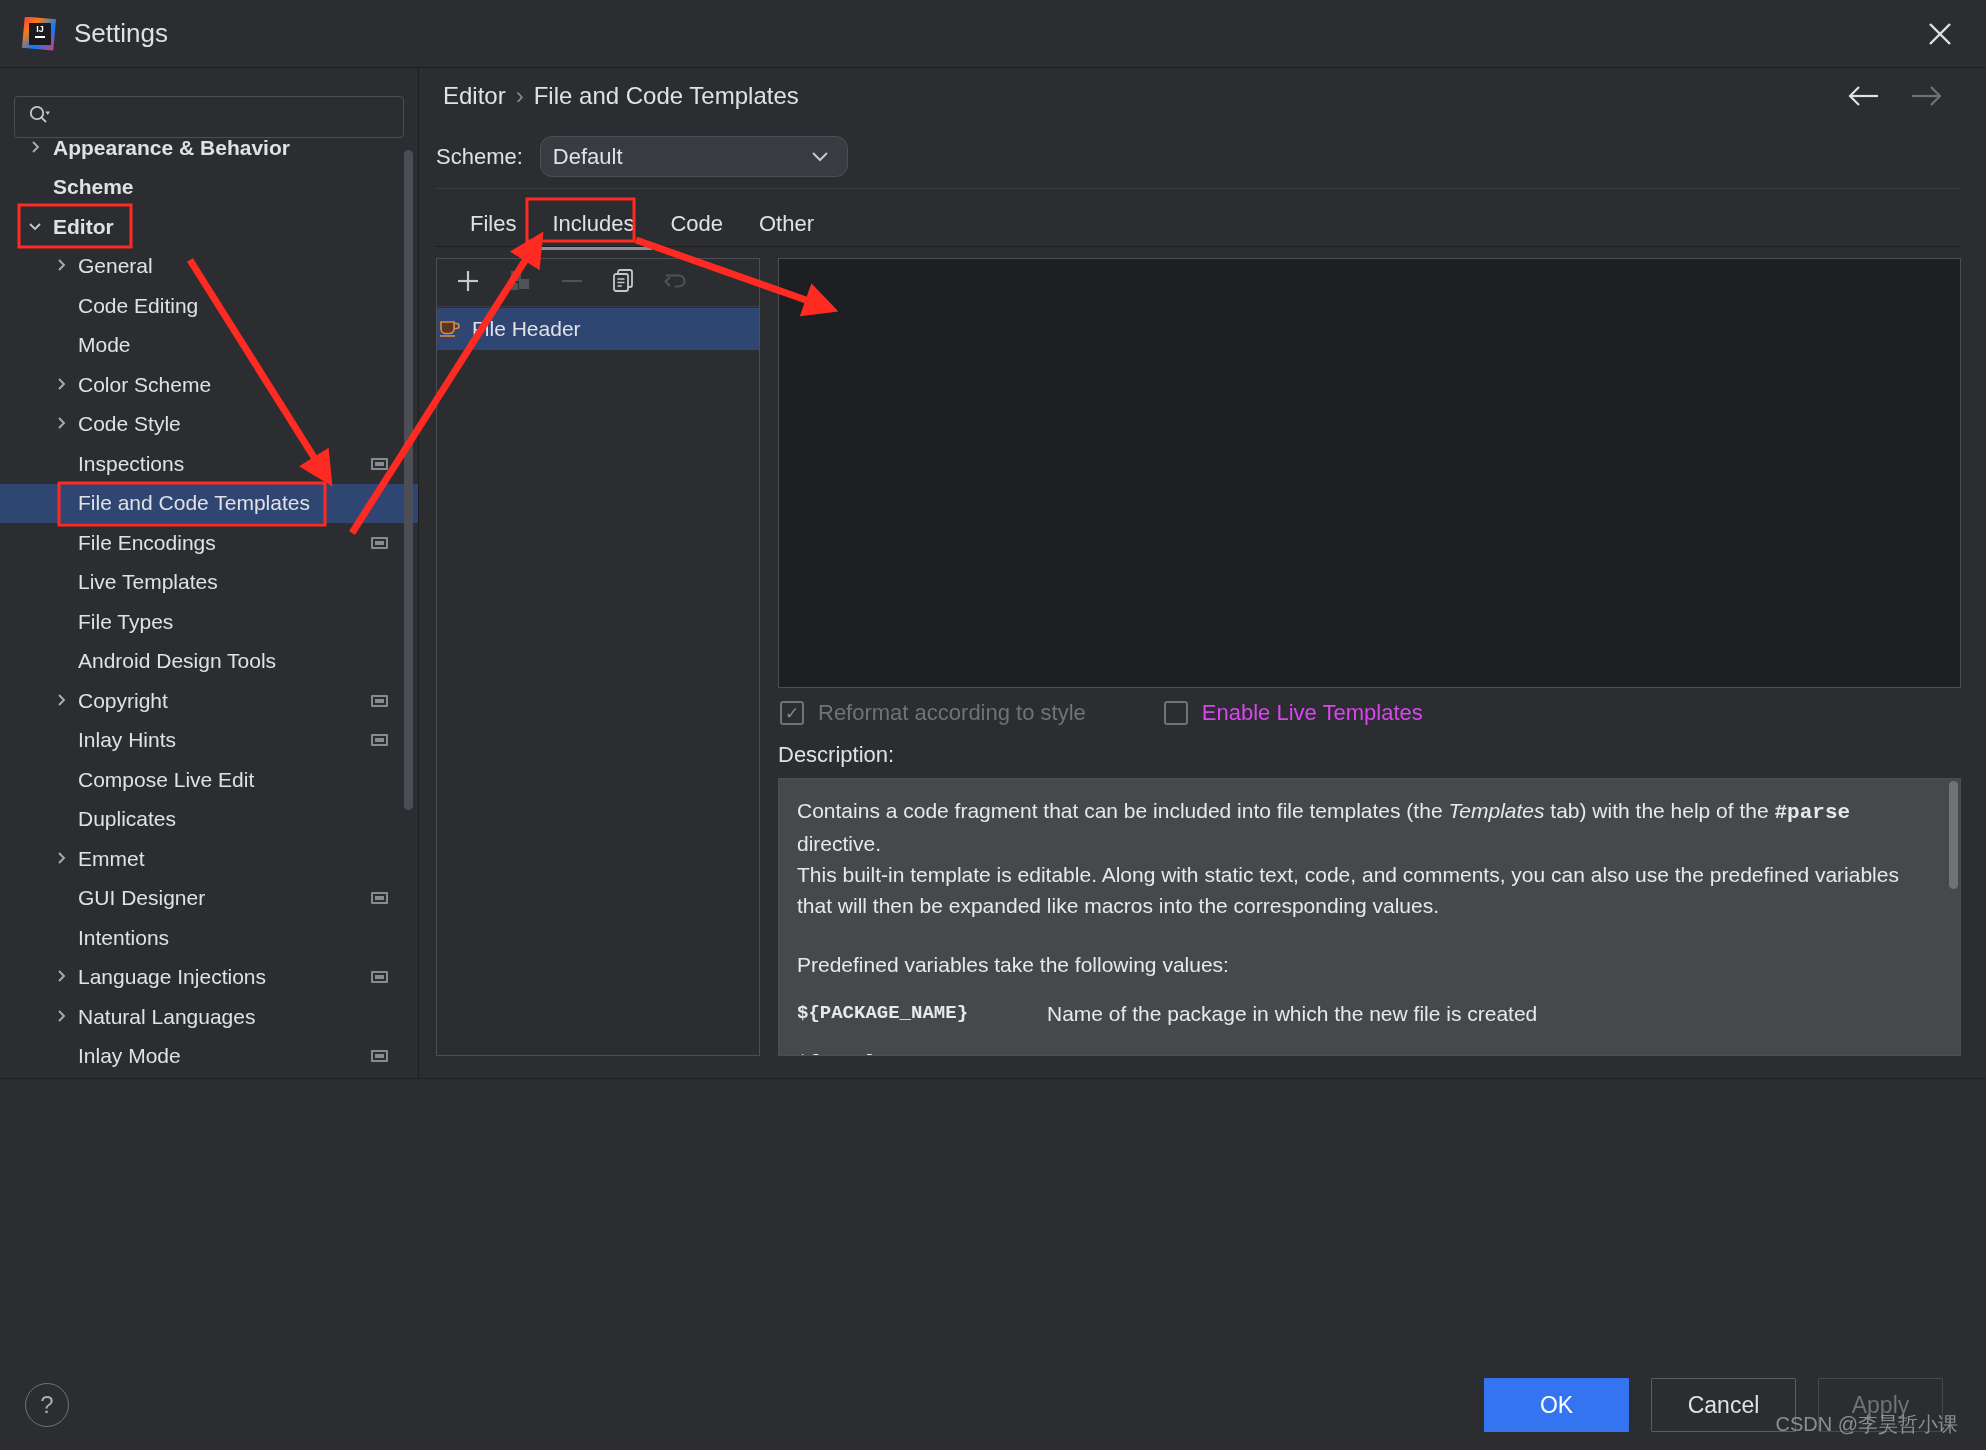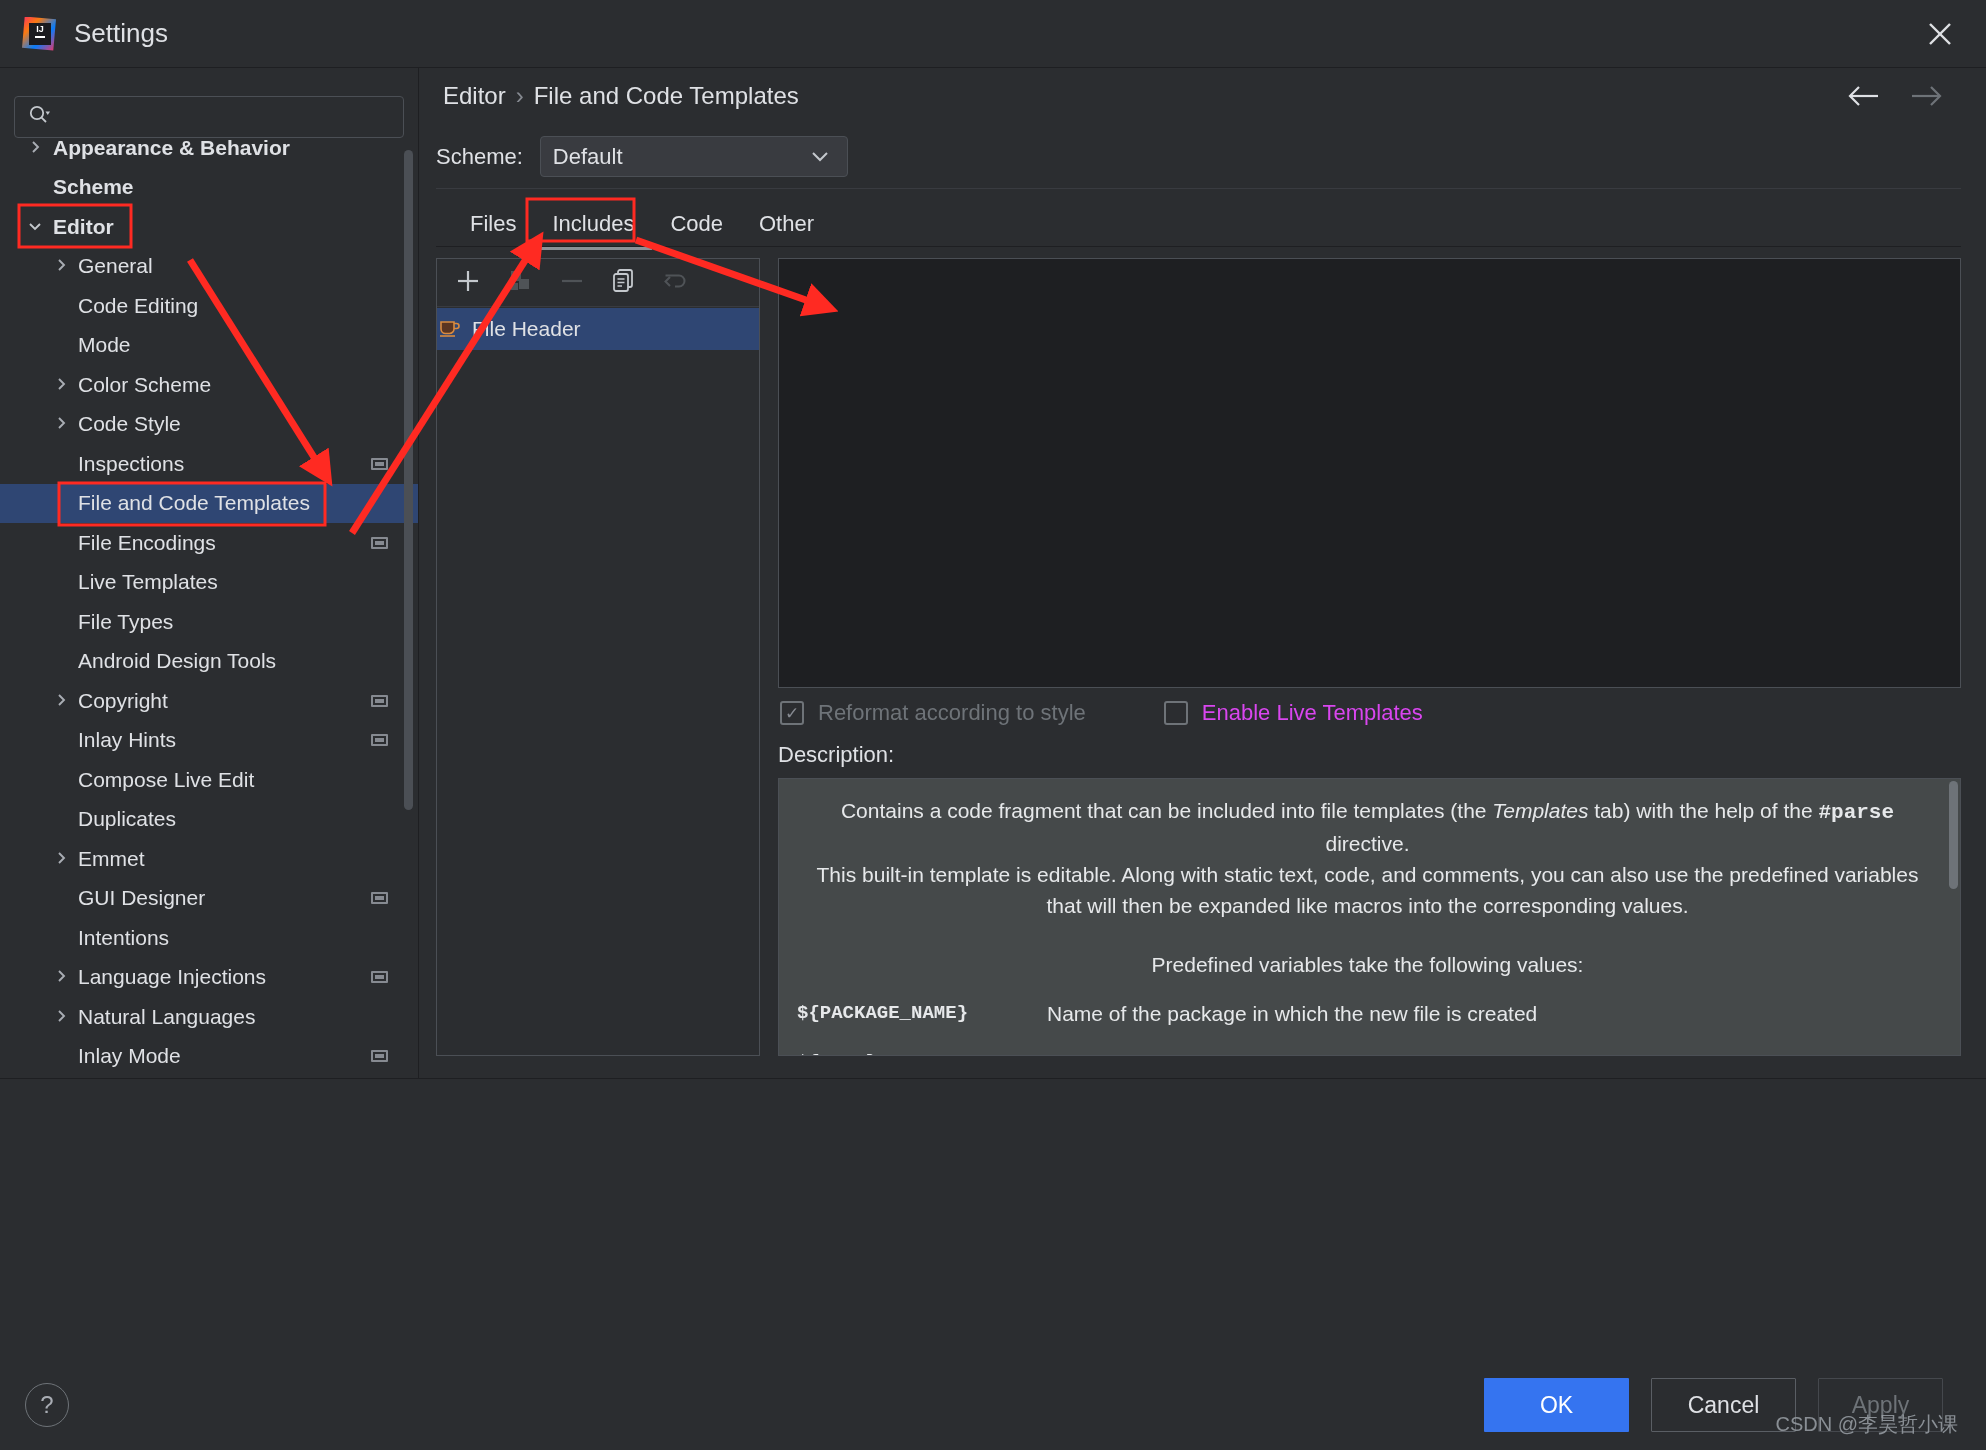--- a/index.html
+++ b/index.html
@@ -116,21 +116,21 @@
   }
   .nav-arrows span { cursor: pointer; }
 
   .scheme-row {
     position: absolute; left: 436px; top: 136px;
     display: flex; align-items: center;
   }
   .scheme-label { font-size: 22px; color: #dfe1e5; }
   .scheme-select {
     margin-left: 17px; width: 308px; height: 41px;
-    background: #393b40; border: 1px solid #4b4f55; border-radius: 4px;
+    background: #393b40; border: 1px solid #4b4f55; border-radius: 12px;
     display: flex; align-items: center; padding: 0 12px;
     cursor: pointer; position: relative;
   }
   .scheme-select .val { font-size: 22px; color: #dfe1e5; }
   .scheme-select .chev {
     position: absolute; right: 16px; top: 11px;
   }
   .hr-under-scheme {
     position: absolute; left: 436px; top: 188px; width: 1525px; height: 1px;
     background: #393b40;
@@ -197,21 +197,21 @@
   }
   .desc-box {
     position: absolute; left: 778px; top: 778px; width: 1183px; height: 278px;
     background: #45494a; border: 1px solid #4b4f55;
     overflow: hidden;
   }
   .desc-inner {
     padding: 16px 22px 0 18px; font-size: 21px; line-height: 31px;
     color: #e6e8ea; position: relative;
   }
-  .desc-inner p { margin: 0; text-align: center; }
+  .desc-inner p { margin: 0; }
   .desc-inner .mono { font-family: "Liberation Mono", monospace; font-weight: bold; }
   .desc-inner i { font-style: italic; }
   .vars { margin-top: 28px; }
   .var-row { display: flex; margin-top: 18px; }
   .var-name {
     width: 250px; flex: 0 0 250px;
     font-family: "Liberation Mono", monospace; font-weight: bold; font-size: 19px;
   }
   .var-desc { font-size: 21px; }
   .desc-scroll {

